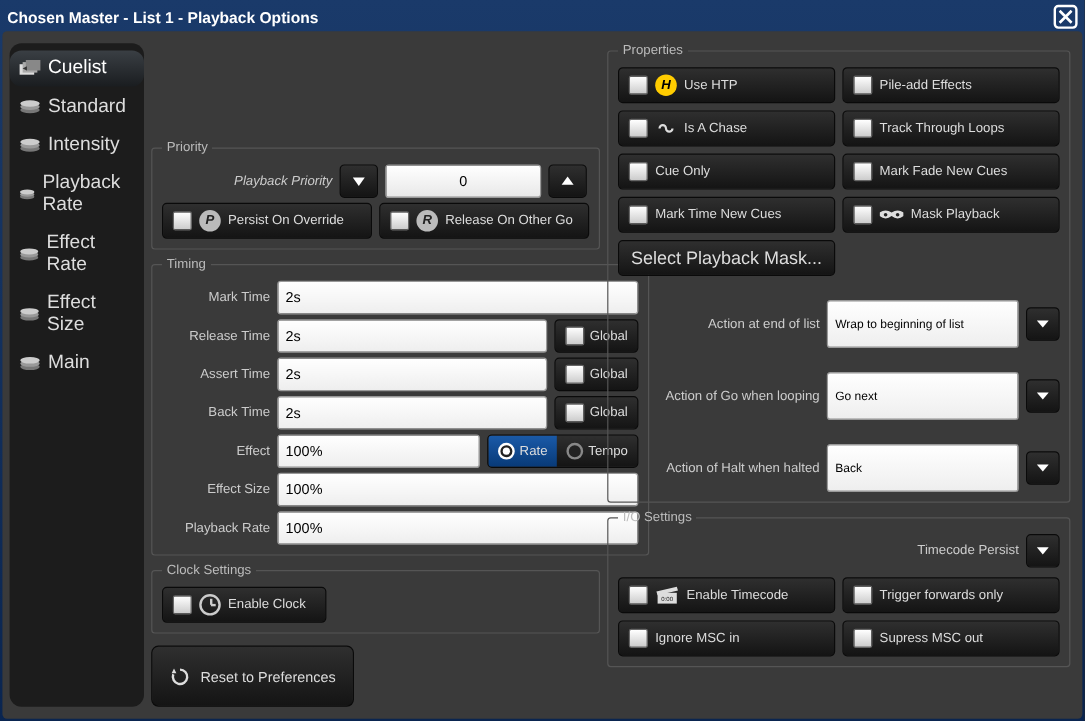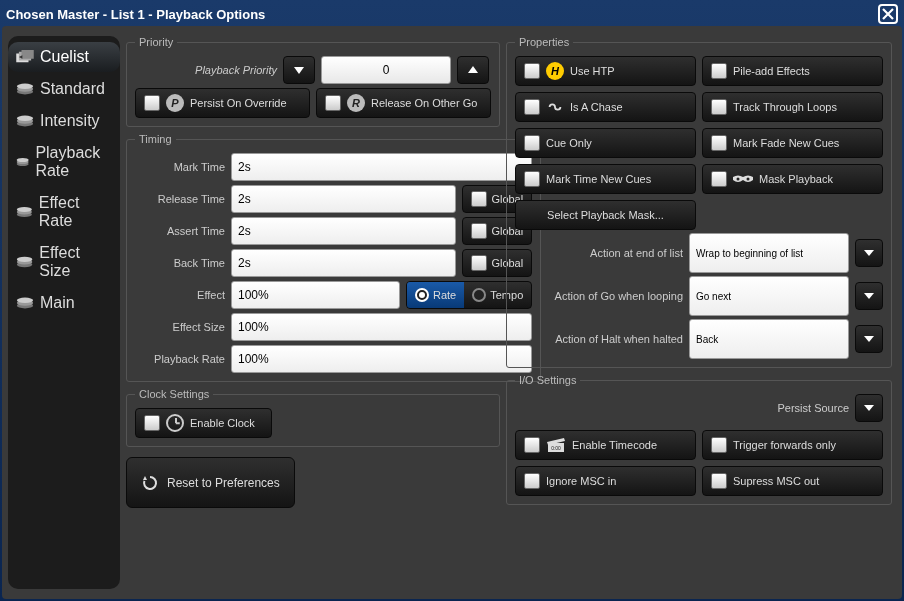--- a/index.html
+++ b/index.html
@@ -8,21 +8,21 @@
   .titlebar { display:flex; align-items:center; justify-content:space-between; height:24px; padding:0 4px; color:#fff; font-size:13px; font-weight:bold; }
   .titlebar .close { width:20px; height:20px; border:2px solid #fff; border-radius:4px; display:flex; align-items:center; justify-content:center; cursor:pointer; }
   .titlebar .close svg { width:12px; height:12px; }
   .body { background:#3a3a3a; border-radius:4px; height:573px; display:flex; padding:10px 10px 10px 6px; gap:6px; }
   .sidebar { width:112px; background:#1c1c1c; border-radius:10px; padding:6px 0; display:flex; flex-direction:column; gap:2px; }
   .tab { display:flex; align-items:center; gap:6px; padding:6px 8px; color:#ddd; font-size:16px; cursor:pointer; border-radius:10px; }
   .tab.active { background:linear-gradient(180deg,#3a3f44,#1a1d20); color:#fff; }
   .tab-icon { width:18px; height:14px; }
   .main { flex:1; display:flex; gap:6px; }
   .col { display:flex; flex-direction:column; gap:6px; }
-  .col-left { width:374px; }
+  .col-left { width:374px;justify-content:flex-end; }
   .col-right { flex:1; }
   fieldset { border:1px solid #555; border-radius:3px; padding:8px; }
   legend { color:#bbb; font-size:11px; padding:0 4px; }
   .row { display:flex; align-items:center; gap:6px; margin-bottom:4px; }
   .row:last-child { margin-bottom:0; }
   .lbl { color:#ccc; font-size:11px; text-align:right; }
   .spin-btn { width:32px; height:28px; background:linear-gradient(180deg,#2f2f2f,#141414); border:1px solid #0a0a0a; border-radius:4px; display:flex; align-items:center; justify-content:center; cursor:pointer; }
   .spin-btn svg { fill:#fff; width:12px; height:12px; }
   .num-disp { width:130px; height:28px; background:linear-gradient(180deg,#fff,#e8e8e8); border:1px solid #999; border-radius:3px; display:flex; align-items:center; justify-content:center; color:#000; font-size:12px; }
   .chkbtn { display:flex; align-items:center; gap:6px; background:linear-gradient(180deg,#2f2f2f,#141414); border:1px solid #0a0a0a; border-radius:4px; height:30px; padding:0 8px; color:#ddd; font-size:11px; cursor:pointer; }
@@ -34,22 +34,22 @@
   .txt-input { height:28px; background:linear-gradient(180deg,#fff,#eee); border:1px solid #999; border-radius:3px; padding:0 6px; color:#000; font-size:12px; }
   .mini-chk { display:flex; align-items:center; gap:4px; background:linear-gradient(180deg,#2f2f2f,#141414); border:1px solid #0a0a0a; border-radius:4px; height:28px; padding:0 6px; color:#ddd; font-size:11px; cursor:pointer; min-width:70px; justify-content:center; }
   .radio-grp { display:flex; background:linear-gradient(180deg,#2f2f2f,#141414); border:1px solid #0a0a0a; border-radius:4px; height:28px; overflow:hidden; }
   .radio-opt { display:flex; align-items:center; gap:4px; padding:0 8px; color:#ddd; font-size:11px; cursor:pointer; }
   .radio-opt.sel { background:linear-gradient(180deg,#1a5aa8,#083a78); }
   .radio-dot { width:14px; height:14px; border-radius:50%; border:2px solid #888; background:#222; display:flex; align-items:center; justify-content:center; }
   .radio-opt.sel .radio-dot { border-color:#fff; }
   .radio-opt.sel .radio-dot::after { content:""; width:6px; height:6px; border-radius:50%; background:#fff; }
   .prop-grid { display:grid; grid-template-columns:1fr 1fr; gap:6px; }
   .prop-btn { display:flex; align-items:center; gap:6px; background:linear-gradient(180deg,#2f2f2f,#141414); border:1px solid #0a0a0a; border-radius:4px; height:30px; padding:0 8px; color:#ddd; font-size:11px; cursor:pointer; }
-  .btn-plain { background:linear-gradient(180deg,#2f2f2f,#141414); border:1px solid #0a0a0a; border-radius:4px; height:30px; padding:0 8px; color:#ddd; font-size:11px; cursor:pointer; display:flex; align-items:center; justify-content:center; }
-  .dd-row { display:flex; align-items:center; gap:6px; margin-top:3px; }
+  .btn-plain { background:linear-gradient(180deg,#2f2f2f,#141414); border:1px solid #0a0a0a; border-radius:4px; height:30px; padding:0 8px; color:#ddd; font-size:15px; cursor:pointer; display:flex; align-items:center; justify-content:center; }
+  .dd-row { display:flex; align-items:center; gap:6px; margin-top:20px; }
   .dd-label { flex:1; text-align:right; color:#ccc; font-size:11px; }
   .dd { flex-basis:160px; height:40px; background:linear-gradient(180deg,#fff,#eee); border:1px solid #999; border-radius:3px; display:flex; align-items:center; padding:0 6px; color:#000; font-size:10px; }
   .dd-arrow { width:28px; height:28px; background:linear-gradient(180deg,#2f2f2f,#141414); border:1px solid #0a0a0a; border-radius:4px; display:flex; align-items:center; justify-content:center; cursor:pointer; }
   .dd-arrow svg { fill:#fff; width:10px; height:10px; }
   .reset-btn { display:flex; align-items:center; gap:8px; background:linear-gradient(180deg,#2f2f2f,#141414); border:1px solid #0a0a0a; border-radius:6px; height:51px; padding:0 14px; color:#ddd; font-size:12px; cursor:pointer; width:fit-content; margin-top:4px; }
   .loop-icon { width:18px; height:14px; }
   .mask-icon { width:20px; height:12px; }
   .clap-icon { width:20px; height:16px; }
   .clock-icon-sm { width:18px; height:18px; border:2px solid #ccc; border-radius:50%; position:relative; }
   .clock-icon-sm::before { content:""; position:absolute; left:50%; bottom:50%; width:1.5px; height:5px; background:#ccc; transform-origin:bottom; }
@@ -314,21 +314,21 @@
                 <svg viewBox="0 0 10 10">
                   <polygon points="0,2 10,2 5,8"></polygon>
                 </svg>
               </div>
           </div>
         </fieldset>
 
         <fieldset>
           <legend>I/O Settings</legend>
           <div class="dd-row" style="margin-top:0;">
-            <span class="dd-label">Persist Source</span>
+            <span class="dd-label">Timecode Persist</span>
             <div class="dd-arrow">
                 <svg viewBox="0 0 10 10">
                   <polygon points="0,2 10,2 5,8"></polygon>
                 </svg>
               </div>
           </div>
           <div class="prop-grid" style="margin-top:8px;">
             <div class="prop-btn">
               <div class="chk"></div>
               <svg class="clap-icon" viewBox="0 0 20 16">

